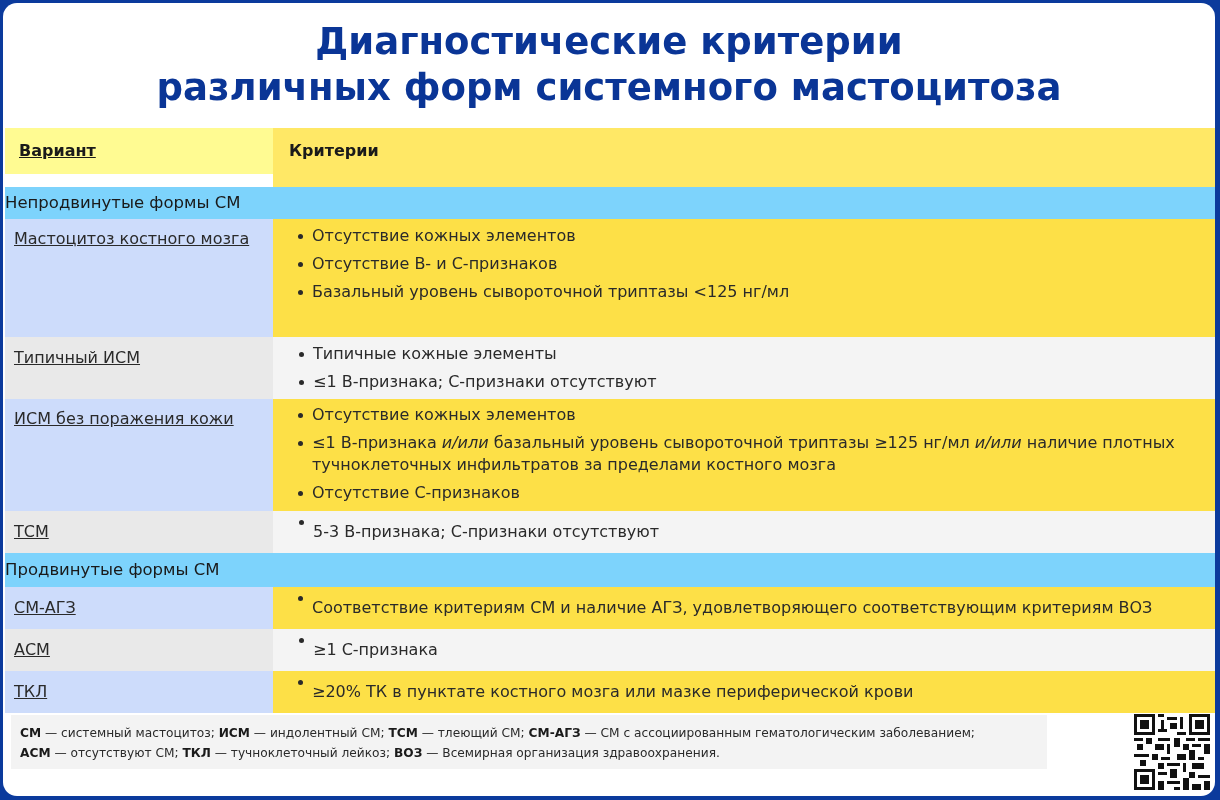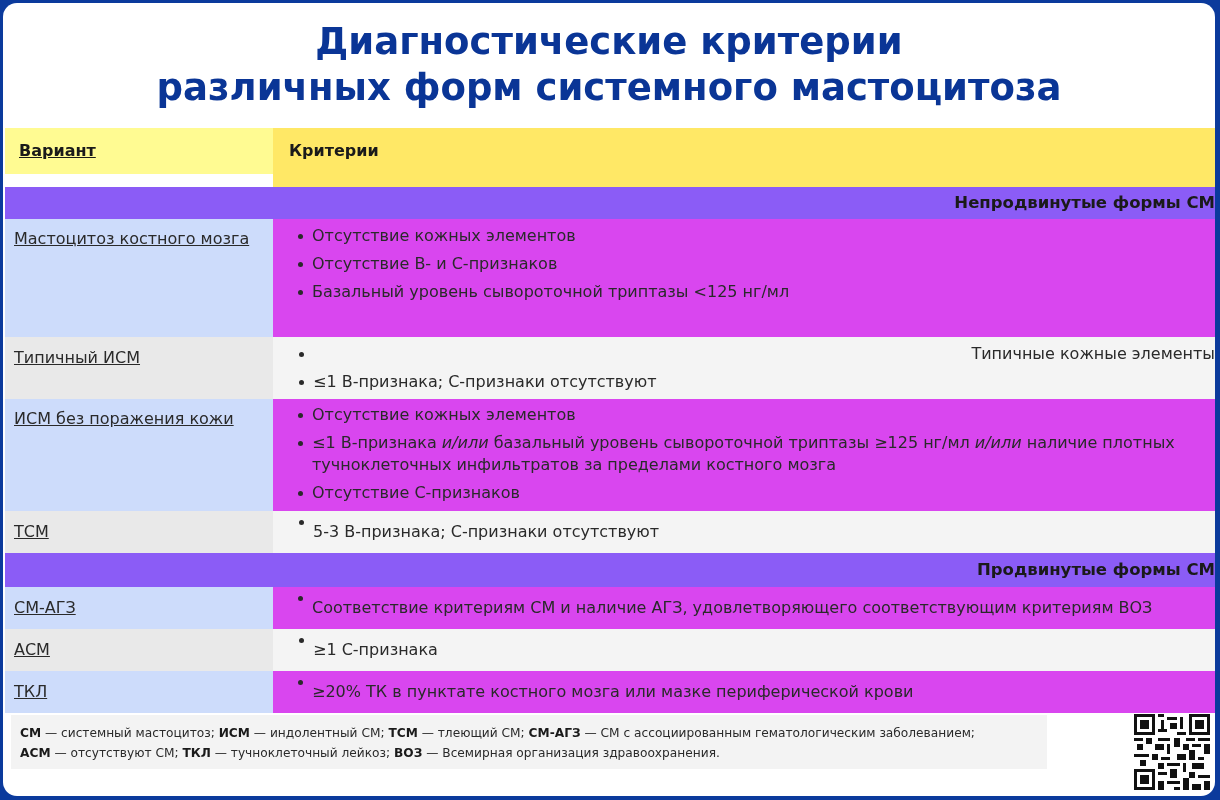--- a/index.html
+++ b/index.html
@@ -20,25 +20,25 @@
   .title div { white-space: nowrap; }
   .table {
     position: absolute; left: 2px; top: 125px; width: 1210px;
   }
   .row { display: flex; width: 100%; }
   .cell-v { width: 268px; box-sizing: border-box; padding-left: 9px; font-size: 16px; color: #2a2a2a; text-decoration: underline; }
   .cell-c { flex: 1; box-sizing: border-box; padding-left: 26px; font-size: 16px; color: #2a2a2a; }
   .hdr .cell-v { background: #fffb92; height: 46px; line-height: 46px; padding-left: 14px; font-weight: bold; color: #1a1a1a; }
   .hdr .cell-c { background: #ffe866; height: 59px; line-height: 46px; padding-left: 16px; font-weight: bold; color: #1a1a1a; }
   .section {
-    background: #8b5cf6; text-align: right; font-weight: bold; color: #1a1a1a;
+    background: #7dd3fc; text-align: left; font-weight: normal; color: #1a1a1a;
     font-size: 16.5px;
   }
   .blue .cell-v { background: #cddcfb; }
-  .blue .cell-c { background: #d946ef; padding-left: 25px; }
+  .blue .cell-c { background: #fde047; padding-left: 25px; }
   .grey .cell-v { background: #e9e9e9; }
   .grey .cell-c { background: #f4f4f4; }
   ul { margin: 0; padding: 0; list-style: none; }
   li { position: relative; padding-left: 14px; line-height: 22px; }
   li::before {
     content: ""; position: absolute; left: 0; top: 9px;
     width: 5px; height: 5px; border-radius: 50%; background: #2a2a2a;
   }
   .footnote {
     position: absolute; left: 8px; top: 712px; width: 1036px; height: 54px;
@@ -74,21 +74,21 @@
           <li style="margin-bottom:6px;">Отсутствие В- и С-признаков</li>
           <li style="margin-bottom:6px;">Базальный уровень сывороточной триптазы &lt;125 нг/мл</li>
         </ul>
       </div>
     </div>
 
     <div class="row grey" style="height:62px;">
       <div class="cell-v" style="padding-top:11px;">Типичный ИСМ</div>
       <div class="cell-c" style="padding-top:6px;">
         <ul>
-          <li style="margin-bottom:6px;text-align:right;">Типичные кожные элементы</li>
+          <li style="margin-bottom:6px;">Типичные кожные элементы</li>
           <li>≤1 В-признака; С-признаки отсутствуют</li>
         </ul>
       </div>
     </div>
 
     <div class="row blue" style="height:112px;">
       <div class="cell-v" style="padding-top:10px;">ИСМ без поражения кожи</div>
       <div class="cell-c" style="padding-top:5px;padding-right:40px;">
         <ul>
           <li style="margin-bottom:6px;">Отсутствие кожных элементов</li>

